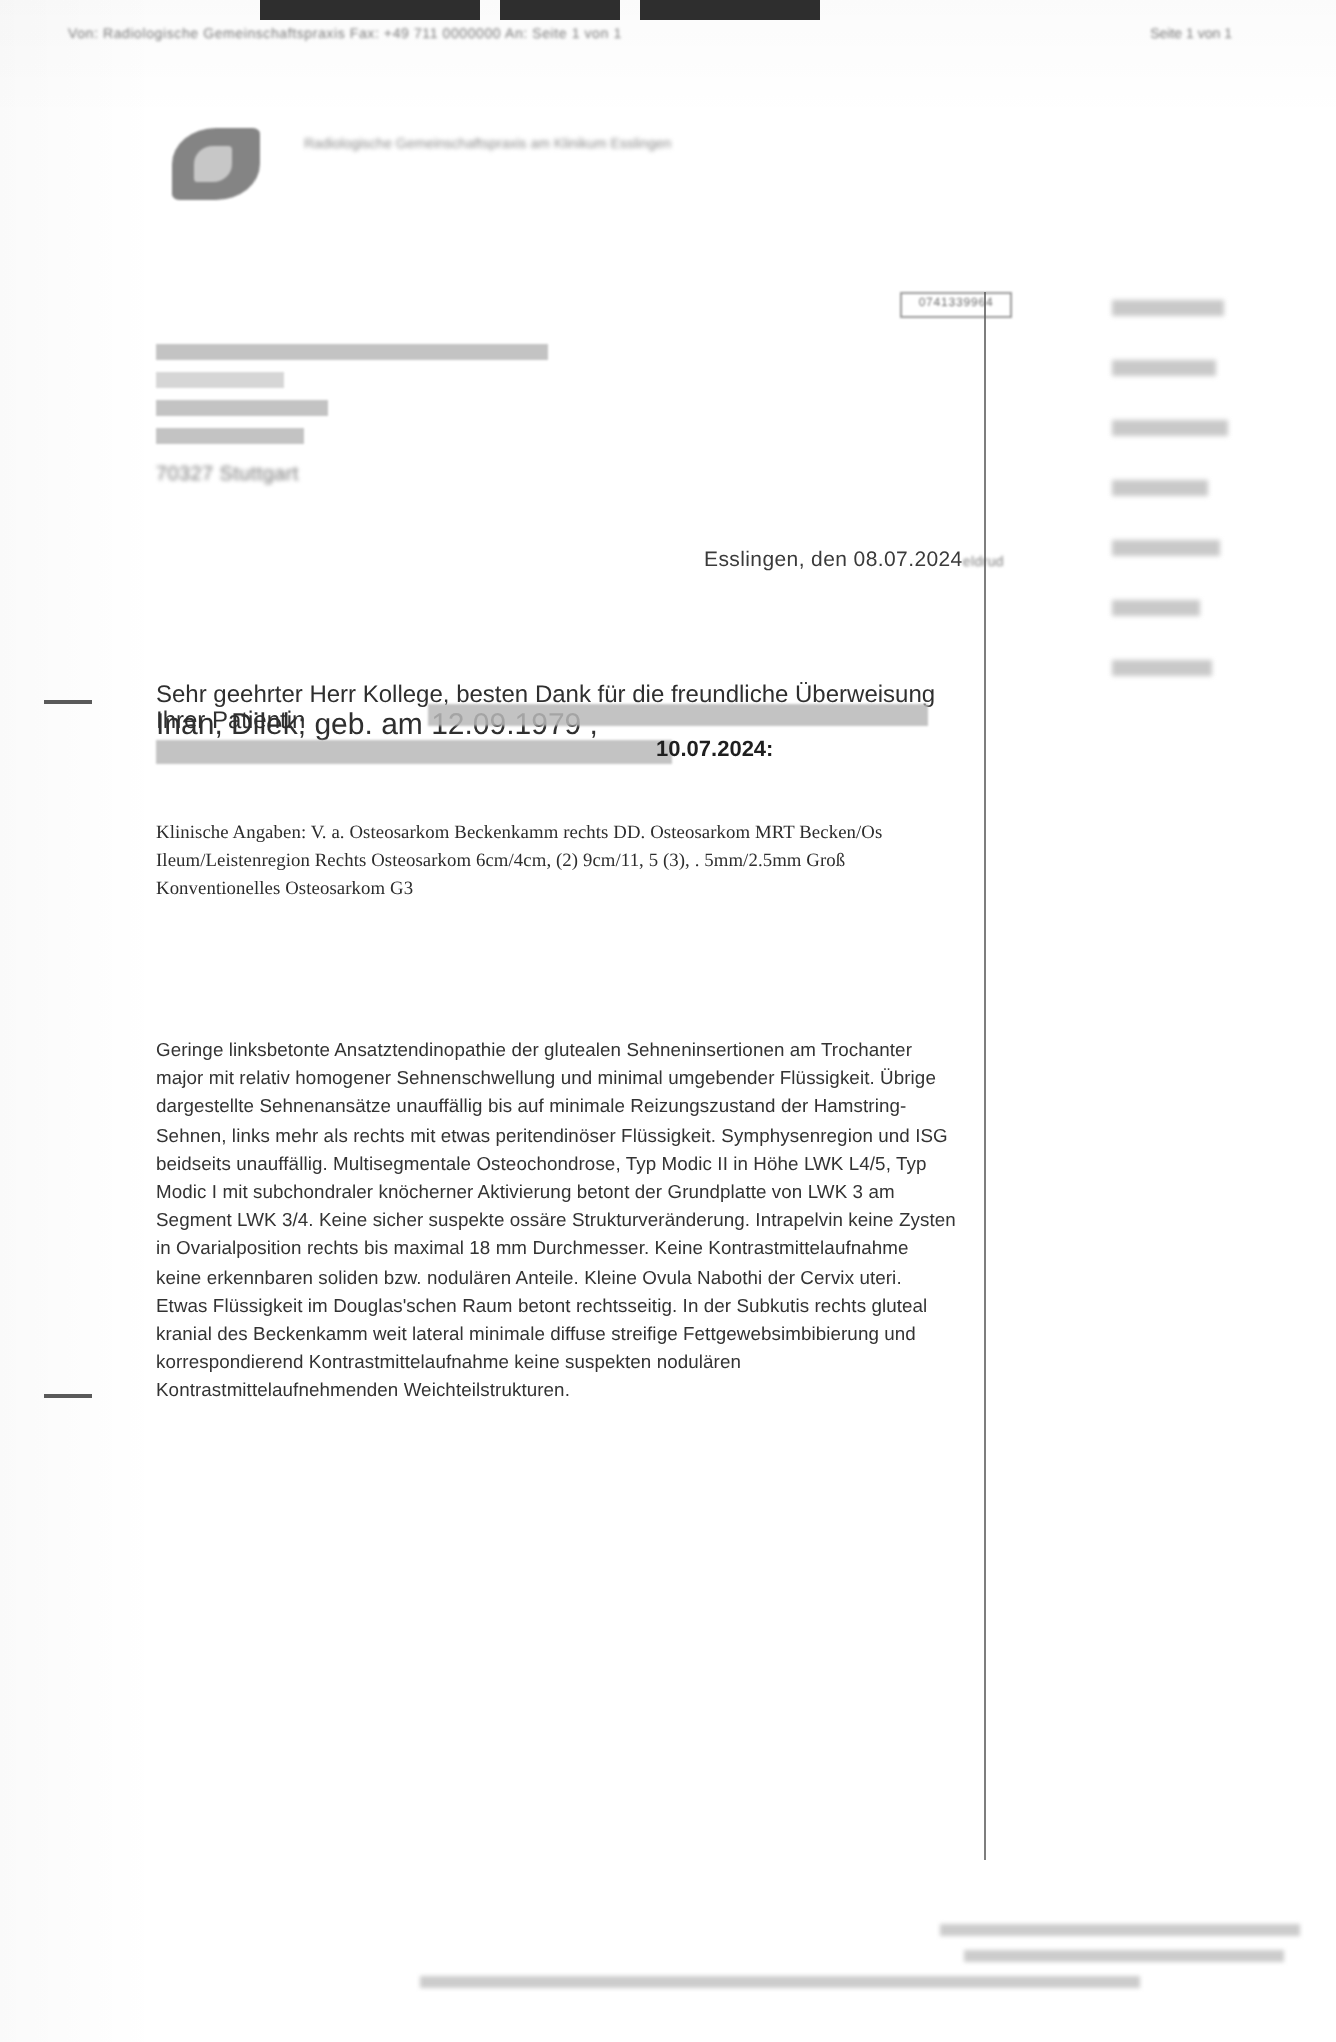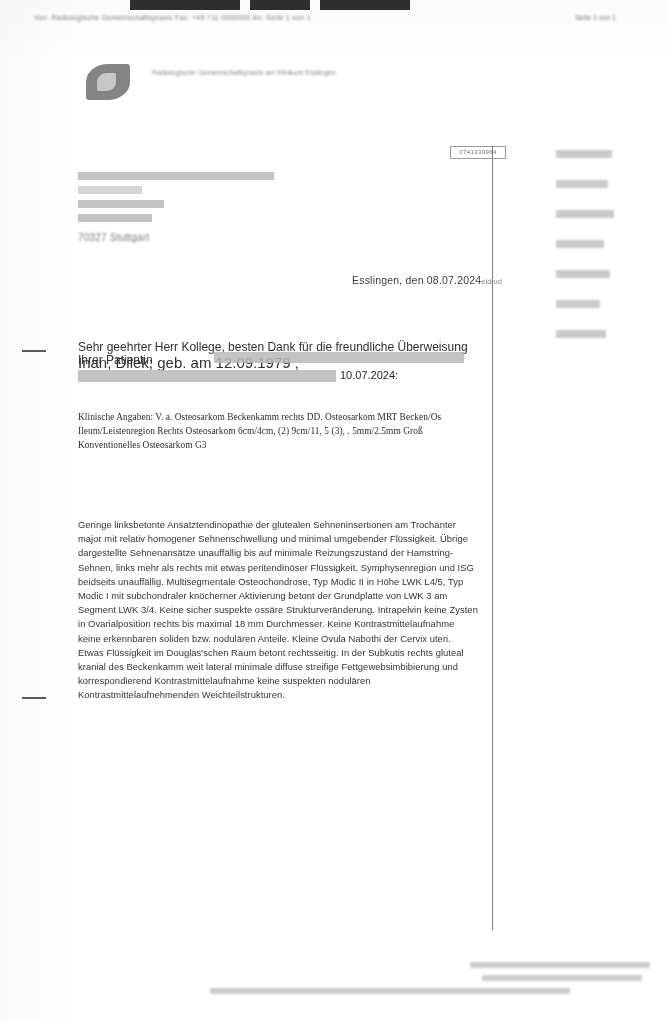--- a/index.html
+++ b/index.html
@@ -185,23 +185,23 @@
     width: 390px;
     height: 14px;
   }
   #exam-date-redact {
     position: absolute;
     left: 0; top: 0;
     width: 258px; height: 12px;
   }
   #exam-date {
     position: absolute;
-    left: 262px; top: -1px;
+    left: 250px; top: -1px;
     font-size: 11px;
-    font-weight: normal;
+    font-weight: bold;
     color: #1f1f1f;
   }
 
   
   .body-block {
     position: absolute;
     left: 78px;
     color: #2d2d2d;
     font-size: 9.4px;
     line-height: 14.2px;

